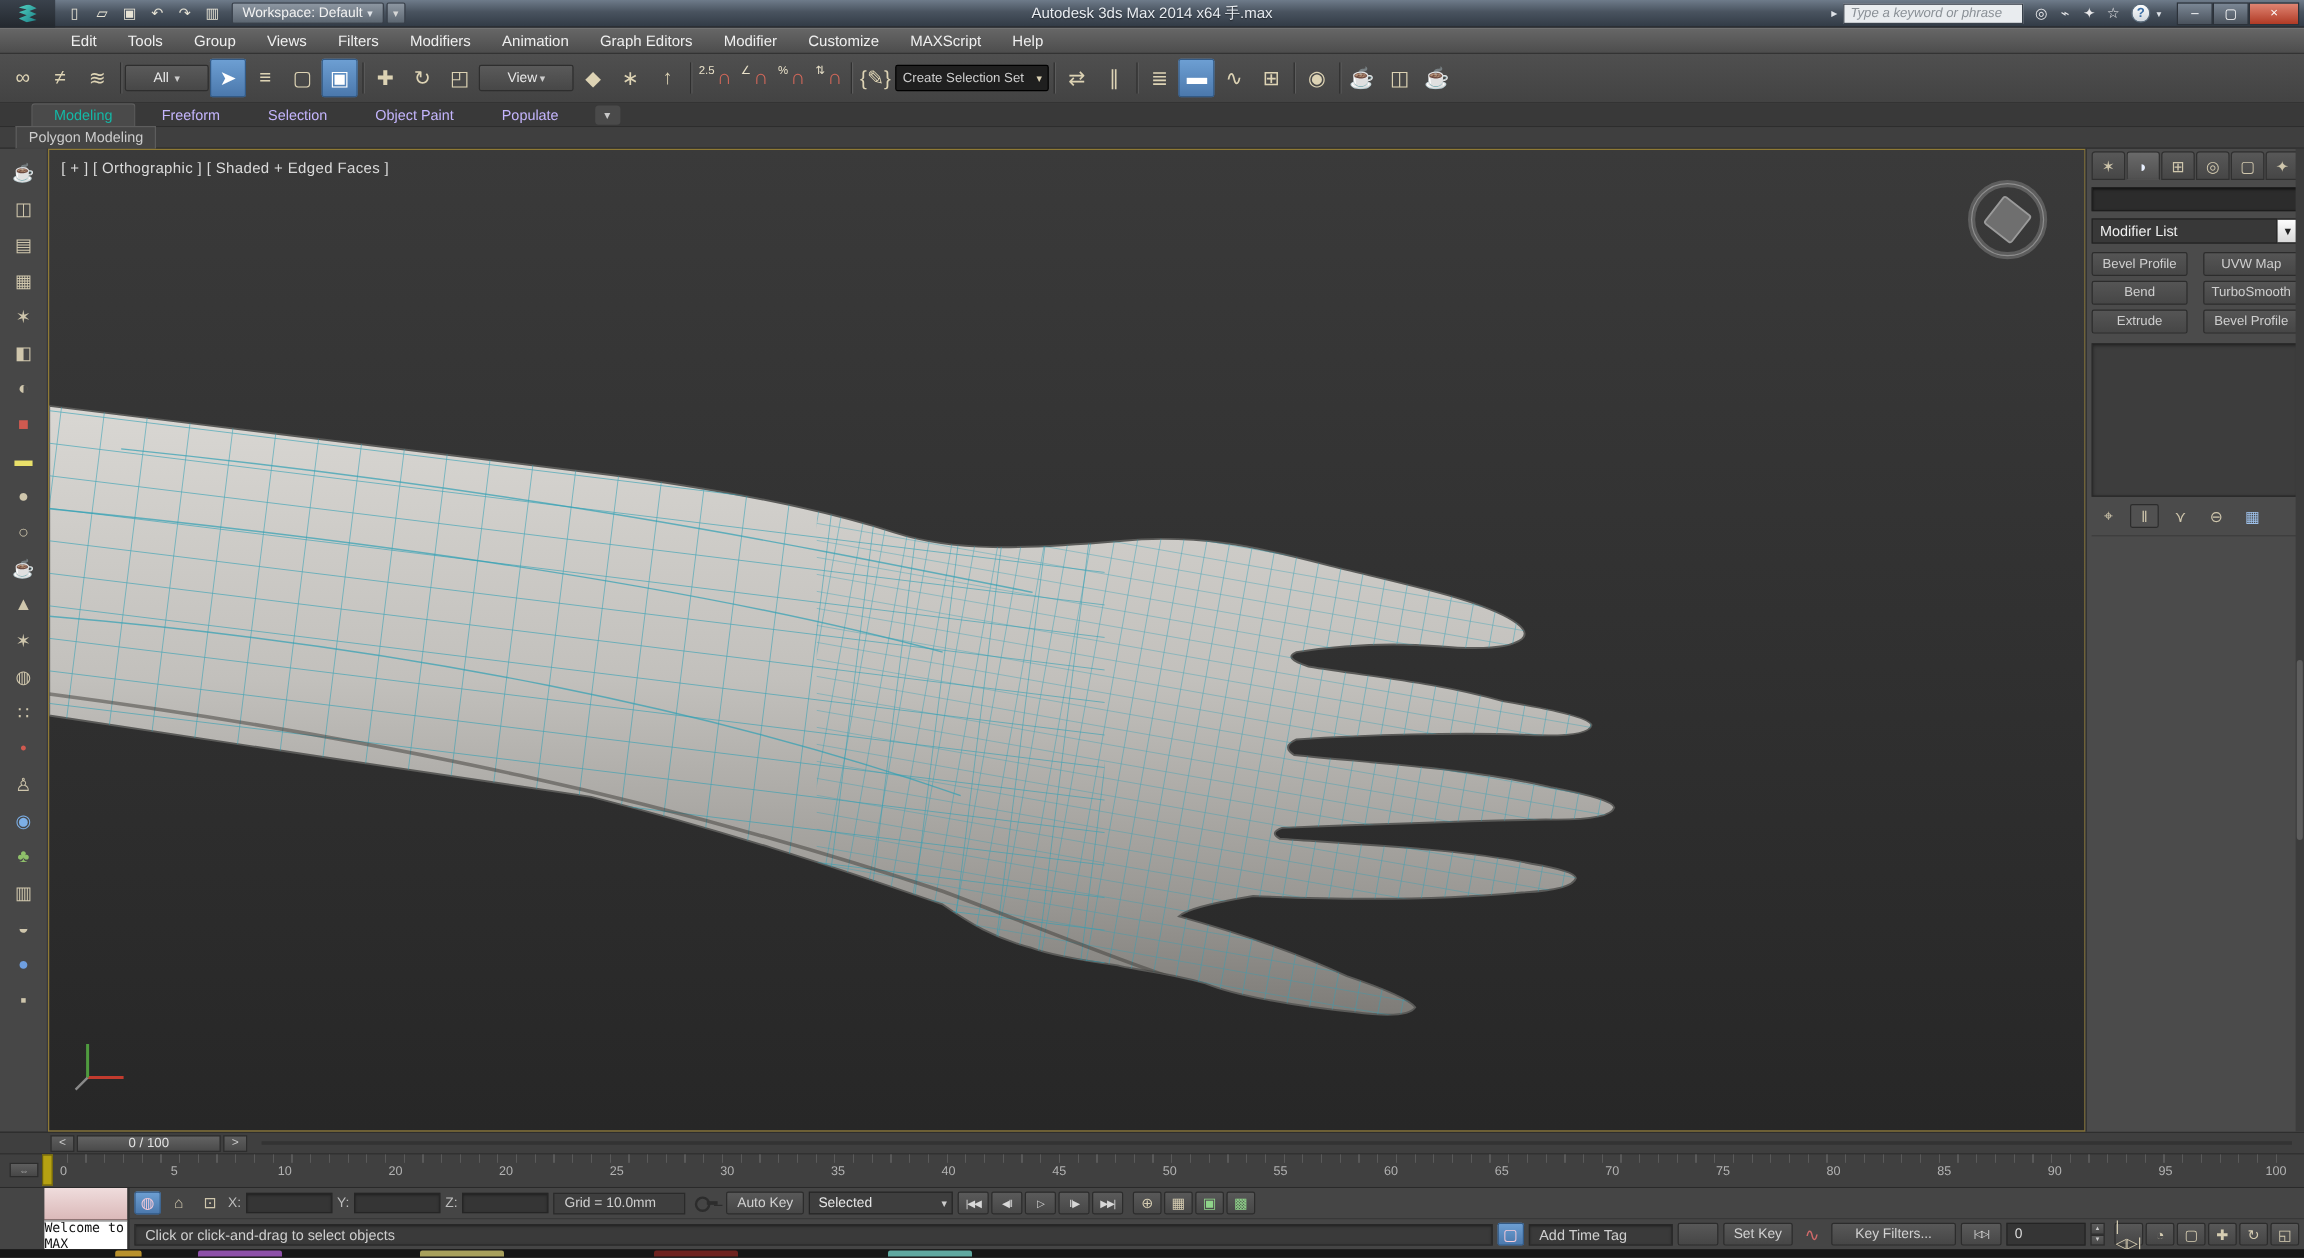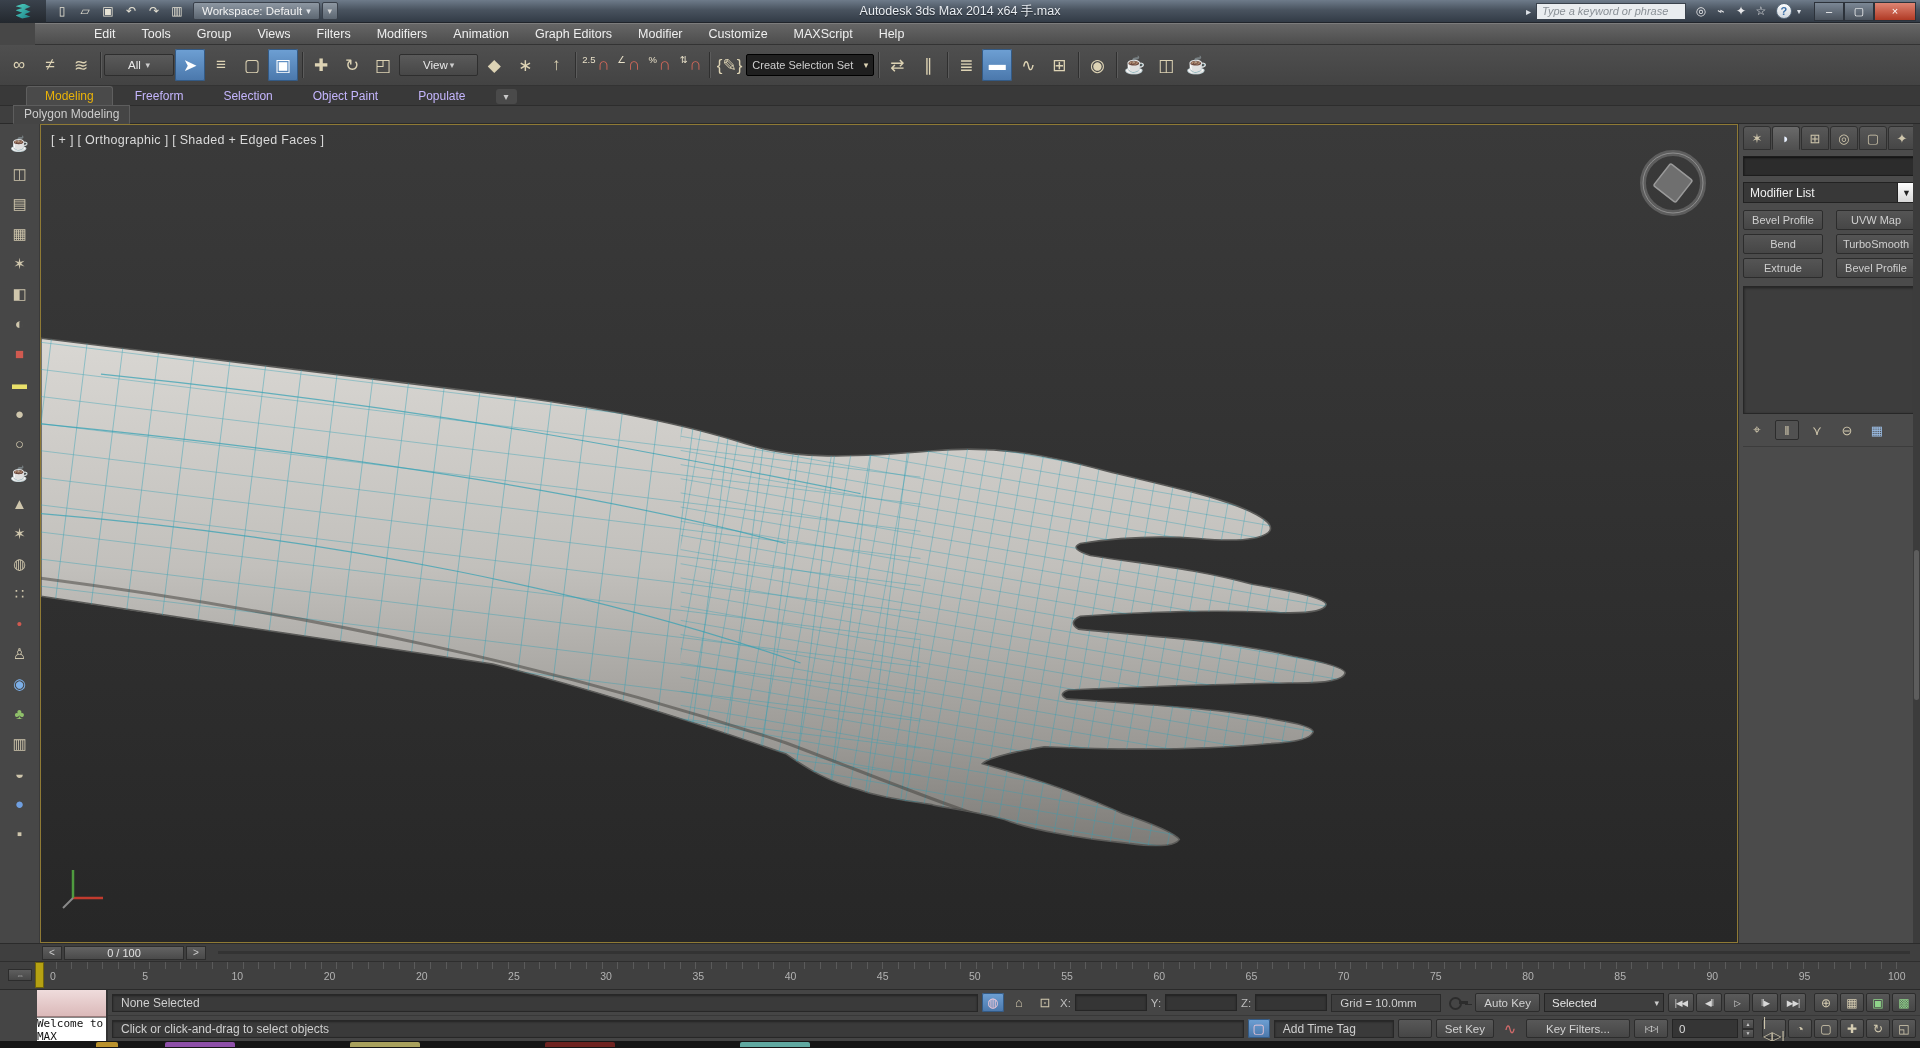--- a/index.html
+++ b/index.html
@@ -21,21 +21,21 @@
   .search-arrow { color:#dfe3e8; font-size:10px; }
   .search-box { width:150px; height:17px; background:#e9ecef; border:1px solid #3a424c; color:#7c8288; font-style:italic; font-size:11px; padding:0 5px; }
   .search-box::placeholder { color:#8a9096; font-style:italic; }
   .tb-mini { color:#e8e8ea; font-size:12px; width:20px; text-align:center; }
   .help-circ { width:16px; height:16px; border-radius:50%; background:linear-gradient(180deg,#fdfdfd,#cfd6dd); color:#3b6ea5; font-weight:bold; font-size:11px; display:flex; align-items:center; justify-content:center; border:1px solid #5a6b7c; }
   .win-ctrls { display:flex; margin-left:8px; }
   .win-btn { width:30px; height:19px; display:flex; align-items:center; justify-content:center; font-size:11px; color:#fff; background:linear-gradient(180deg,#7b8materials795,#4a525c); background:linear-gradient(180deg,#7b8795,#4a525c); border:1px solid #2c323a; }
   .win-btn.close { background:linear-gradient(180deg,#e08573,#b03a25); width:42px; }
 
   
-  .menubar { height:22px; background:linear-gradient(180deg,#666666,#4d4d4d); border-top:1px solid #7c7c7c; border-bottom:1px solid #333; display:flex; align-items:center; padding-left:46px;margin-left:35px; }
+  .menubar { height:22px; background:linear-gradient(180deg,#666666,#4d4d4d); border-top:1px solid #7c7c7c; border-bottom:1px solid #333; display:flex; align-items:center; padding-left:46px; }
   .menu-item { padding:0 13px; height:100%; display:flex; align-items:center; color:#efefef; font-size:12.5px; }
 
   
   .toolbar { height:41px; background:linear-gradient(180deg,#4f4f4f,#434343); border-bottom:1px solid #333; display:flex; align-items:center; padding:0 4px; gap:1px; }
   .tb-item { height:32px; min-width:30px; display:flex; align-items:center; justify-content:center; gap:2px; border-radius:2px; color:#ddd3b4; font-size:17px; padding:0 3px; position:relative; }
   .tb-item .l { font-size:10px; color:#e8e0c8; }
   .tb-item.active { background:linear-gradient(180deg,#6ea0d4,#4a77ab); color:#fff; box-shadow:inset 0 0 0 1px #335a85; }
   .tb-item.sep { min-width:6px; padding:0; }
   .tb-item.sep::before { content:""; width:1px; height:26px; background:#2f2f2f; box-shadow:1px 0 0 #5c5c5c; }
   .tb-item.dd { background:linear-gradient(180deg,#5a5a5a,#474747); border:1px solid #2e2e2e; height:22px; font-size:11px; color:#e4e4e4; padding:0 23px; min-width:70px; justify-content:space-between; }
@@ -43,21 +43,21 @@
   .tb-item.dd .l { font-size:11.5px; color:#e9e9e9; }
   .tb-item.darkdd { background:#1f1f1f; border:1px solid #000; height:22px; font-size:11px; padding:0 5px; min-width:128px; justify-content:space-between; }
   .tb-item.darkdd .l { font-size:11px; color:#cfcfcf; }
   .tb-item.darkdd::after { content:"▾"; font-size:9px; }
   .tb-item.snap .g { color:#d4685a; font-weight:bold; }
   .tb-item.snap .l { font-size:9.5px; position:relative; top:-6px; }
 
   
   .ribbon-tabs { height:20px; background:#393939; display:flex; align-items:flex-end; padding-left:26px; gap:4px; border-bottom:1px solid #2d2d2d; }
   .rtab { padding:2px 18px; color:#c4b5fd; font-size:12px; border-radius:3px 3px 0 0; }
-  .rtab.active { background:#4a4a4a; color:#eab308; border:1px solid #5f5f5f; border-bottom:none; }
+  .rtab.active { background:#4a4a4a; color:#14b8a6; border:1px solid #5f5f5f; border-bottom:none; }
   .rtab.fly { padding:2px 8px; color:#c9c9c9; background:#4a4a4a; border-radius:3px; font-size:10px; margin-left:8px; margin-bottom:1px; }
   .ribbon-panelrow { height:18px; background:#3f3f3f; border-bottom:1px solid #2a2a2a; display:flex; align-items:center; padding-left:13px; }
   .panel-label { background:#454545; border:1px solid #5d5d5d; border-bottom-color:#454545; color:#cccccc; font-size:12px; padding:1px 10px 2px; }
 
   
   .main { flex:1; display:flex; min-height:0; }
   .left-toolbar { width:40px; background:#474747; display:flex; flex-direction:column; align-items:center; padding-top:6px; gap:3px; overflow:hidden; border-right:1px solid #3a3a3a; }
   .lt-icon { width:30px; height:27px; display:flex; align-items:center; justify-content:center; color:#cfc6ac; font-size:15px; border-radius:2px; flex:none; }
   .lt-icon:nth-child(9) .g{ color:#e9e06a; } .lt-icon:nth-child(8) .g{ color:#d05a50; }
   .lt-icon:nth-child(17) .g{ color:#d05a50; } .lt-icon:nth-child(19) .g{ color:#7db0e8; }
@@ -578,21 +578,20 @@
     </div>
   </div>
 
   <div class="statusbar">
     <div class="welcome">
       <div class="pinktop"></div>
       <div class="wlabel">Welcome to MAX</div>
     </div>
     <div class="statrows">
       <div class="srow r1">
-        <div class="sfield grow">None Selected</div>
         <div class="sq-icon blue">◍</div>
         <div class="sq-icon">⌂</div>
         <div class="sq-icon">⊡</div>
         <span class="coord-label">X:</span>
         <input class="coord-field" style="">
         <span class="coord-label">Y:</span>
         <input class="coord-field" style="">
         <span class="coord-label">Z:</span>
         <input class="coord-field" style="">
         <div class="grid-box">Grid = 10.0mm</div>

